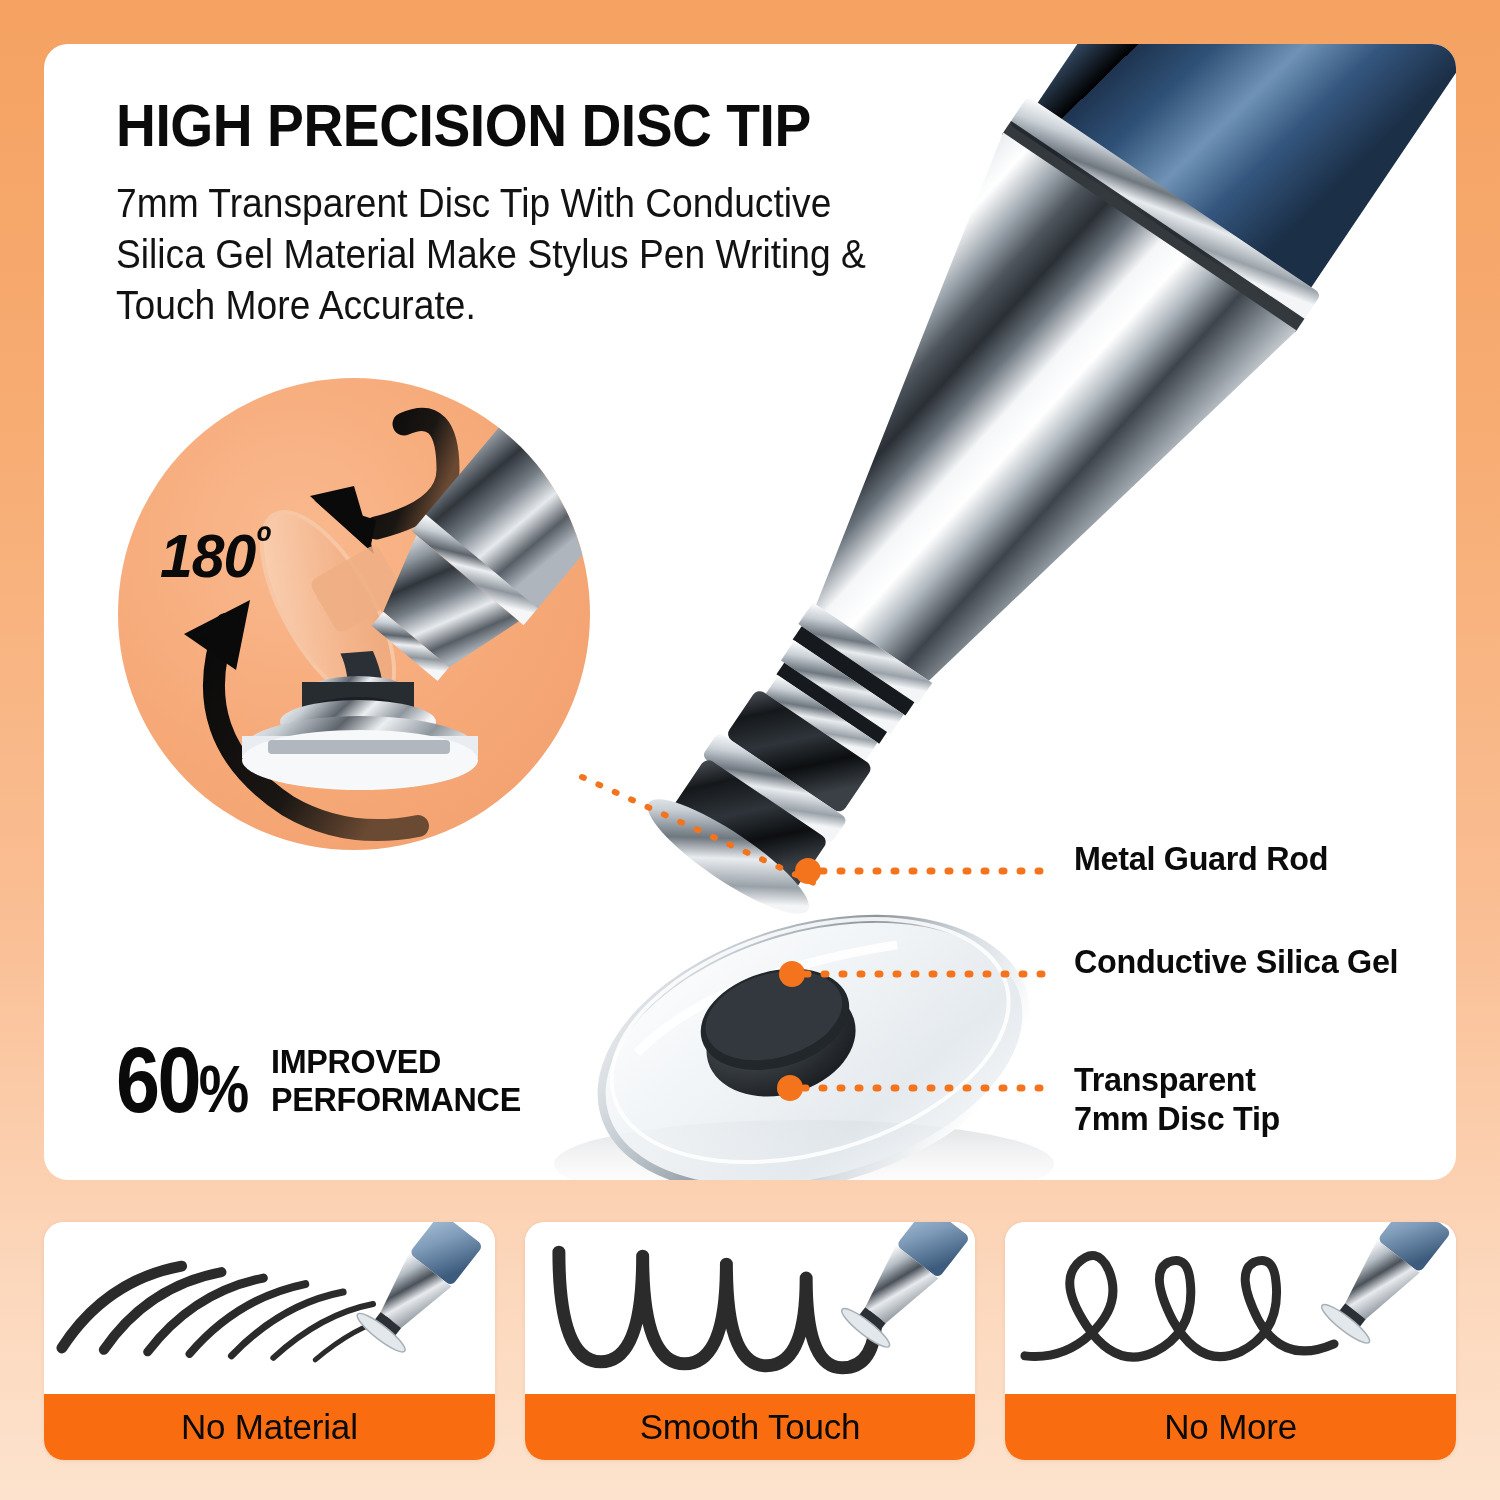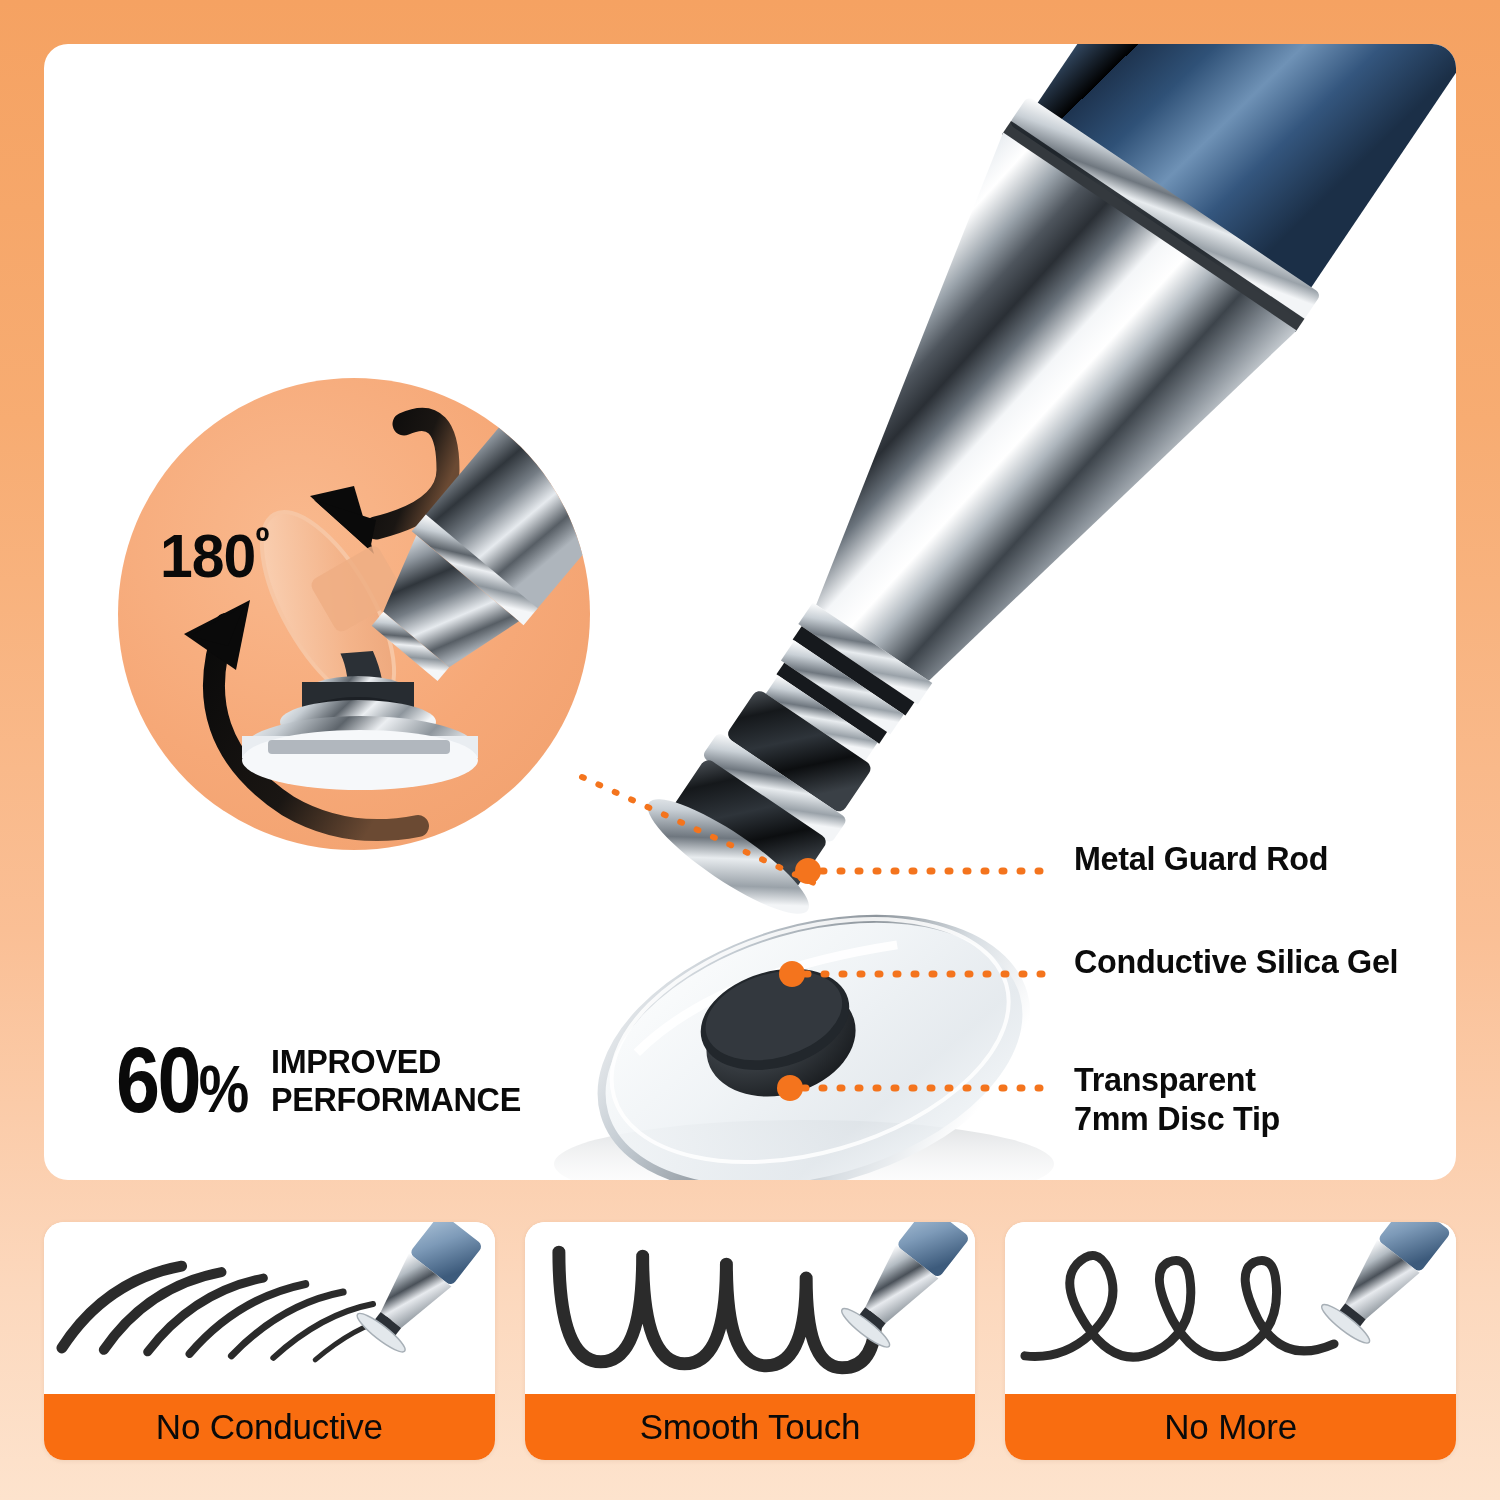--- a/index.html
+++ b/index.html
@@ -57,20 +57,21 @@
   }
 
   
   #inset-circle {
     position:absolute;
     left:74px; top:334px;
     width:472px; height:472px;
     border-radius:50%;
     background:radial-gradient(circle at 38% 34%, #f9b98e 0%, #f6a877 55%, #f09f6c 100%);
     overflow:hidden;
+    font-style:italic;
   }
   #inset-circle svg { position:absolute; inset:0; width:100%; height:100%; }
 
   #deg-label {
     position:absolute;
     left:42px; top:142px;
     font-size:62px;
     font-weight:bold;
     color:#0a0a0a;
     letter-spacing:-1px;
@@ -274,20 +275,26 @@
           <ellipse cx="742" cy="966" rx="76" ry="48" fill="#22272c"></ellipse>
           <ellipse cx="742" cy="962" rx="70" ry="42" fill="#3a4046" opacity="0.7"></ellipse>
         </g>
 
         <g transform="rotate(34 1150 140)">
           <ellipse cx="1140" cy="958" rx="96" ry="24" fill="url(#chromeRing)"></ellipse>
         </g>
       </svg>
     </div>
 
+    <div id="headline-block">
+      <div id="headline">HIGH PRECISION DISC TIP</div>
+      <div id="subhead">7mm Transparent Disc Tip With Conductive
+Silica Gel Material Make Stylus Pen Writing
+&amp; Touch More Accurate.</div>
+    </div>
 
     <div id="inset-circle">
       <svg viewBox="0 0 472 472" preserveAspectRatio="none">
         <defs>
           <linearGradient id="arrowFade" x1="0" y1="0" x2="1" y2="0.6">
             <stop offset="0%" stop-color="#0a0a0a"></stop>
             <stop offset="62%" stop-color="#1a1613"></stop>
             <stop offset="100%" stop-color="#6b4a33"></stop>
           </linearGradient>
           <linearGradient id="insetChrome" x1="0" y1="0" x2="1" y2="0.3">
@@ -415,21 +422,21 @@
             <path d="M272 138 Q312 104 348 96" stroke-width="5"></path>
           </g>
           <g transform="rotate(38 372 56)">
             <rect x="352" y="-12" width="54" height="52" rx="6" fill="url(#pen1Barrel)"></rect>
             <path d="M352 40 L406 40 L392 104 L366 104 Z" fill="url(#pen1Cone)"></path>
             <rect x="366" y="104" width="26" height="12" fill="#2b3036"></rect>
             <ellipse cx="379" cy="120" rx="30" ry="7" fill="#e3e8ec" stroke="#a7afb6" stroke-width="1.5"></ellipse>
           </g>
         </svg>
       </div>
-      <div class="card-label">No Conductive</div>
+      <div class="card-label">No Material</div>
     </div>
 
     <div class="card">
       <div class="card-art">
         <svg viewBox="0 0 452 172" preserveAspectRatio="xMidYMid meet">
           <defs>
             <linearGradient id="pen2Barrel" x1="0" y1="0" x2="1" y2="0.6">
               <stop offset="0%" stop-color="#a9c0d6"></stop>
               <stop offset="45%" stop-color="#7d9ab8"></stop>
               <stop offset="100%" stop-color="#3d5b7c"></stop>

